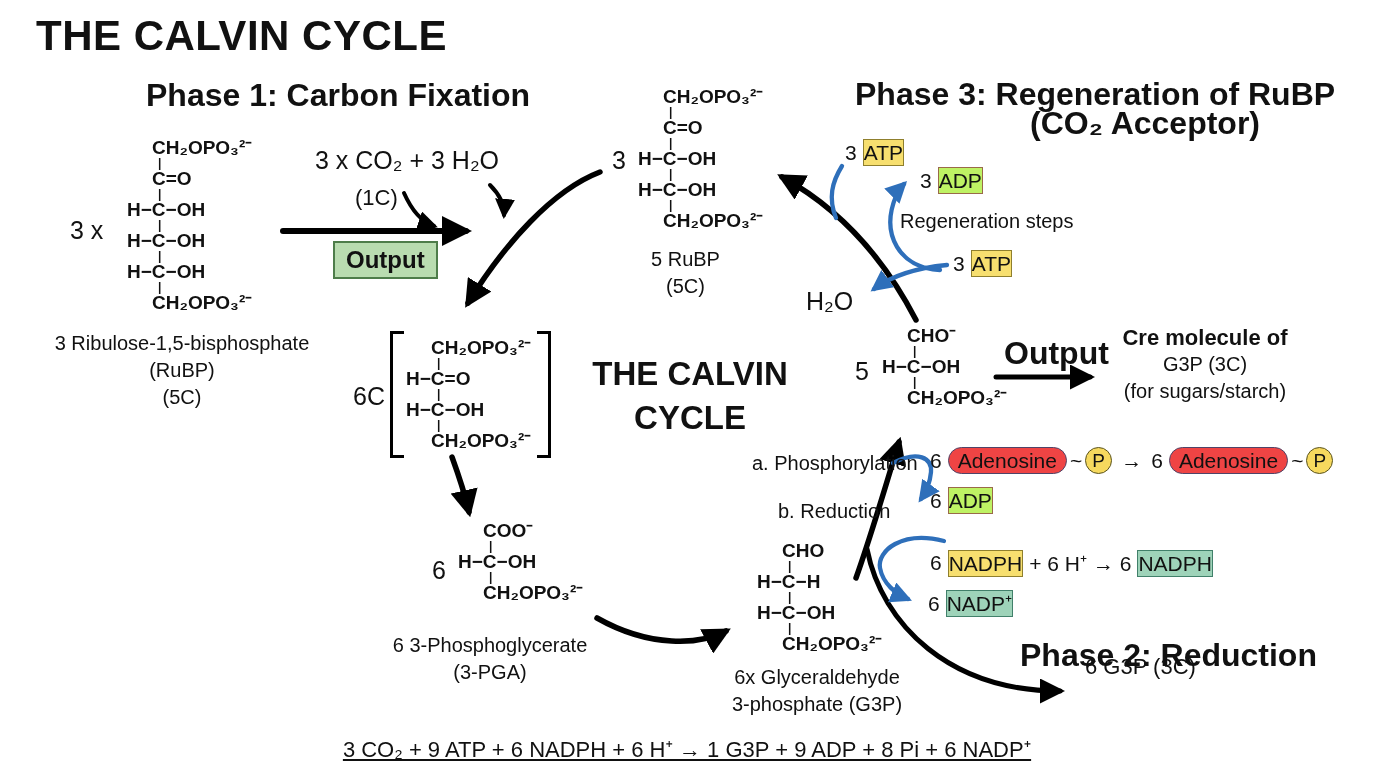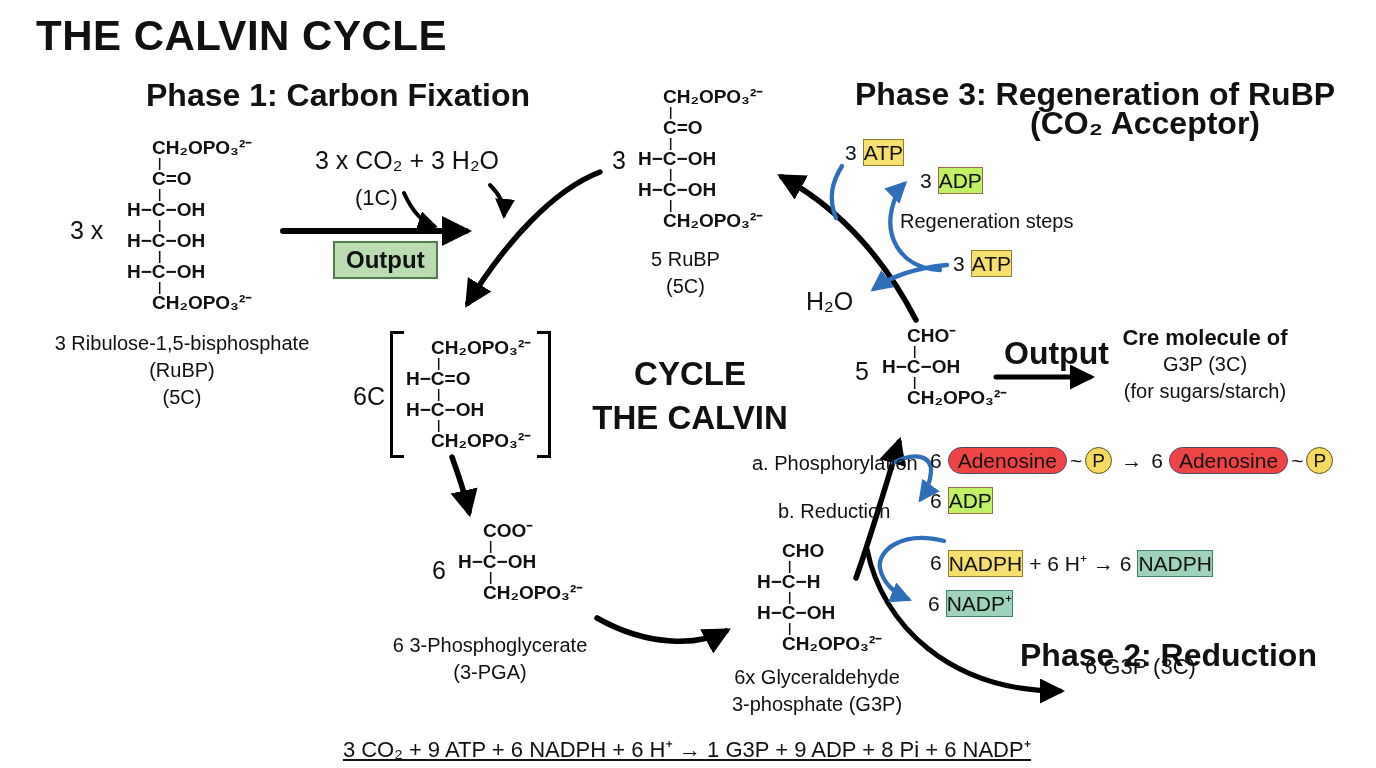--- a/index.html
+++ b/index.html
@@ -68,22 +68,22 @@
     </g>
   </svg>
 
   <div class="abs ttl" style="left:36px;top:12px;">THE CALVIN CYCLE</div>
   <div class="abs h1" style="left:146px;top:81px;">Phase 1: Carbon Fixation</div>
   <div class="abs h1" style="left:855px;top:80px;width:405px;text-align:right;">
     <div>Phase 3: Regeneration of RuBP</div>
     <div>(CO₂ Acceptor)</div>
   </div>
   <div class="abs ctr" style="left:570px;top:352px;width:240px;">
+    <div>THE CALVIN</div>
     <div>CYCLE</div>
-    <div>THE CALVIN</div>
   </div>
 
   <div class="abs big" style="left:315px;top:146px;">3 x CO₂ + 3 H₂O</div>
   <div class="abs" style="left:355px;top:185px;font-size:22px;">(1C)</div>
   <div class="enzyme" style="left:333px;top:241px;">Output</div>
 
   <div class="abs big" style="left:70px;top:216px;">3 x</div>
   <div class="struct" style="left:127px;top:137px;">
     <div class="ri">CH₂OPO₃²⁻</div>
     <div class="b">|</div>

